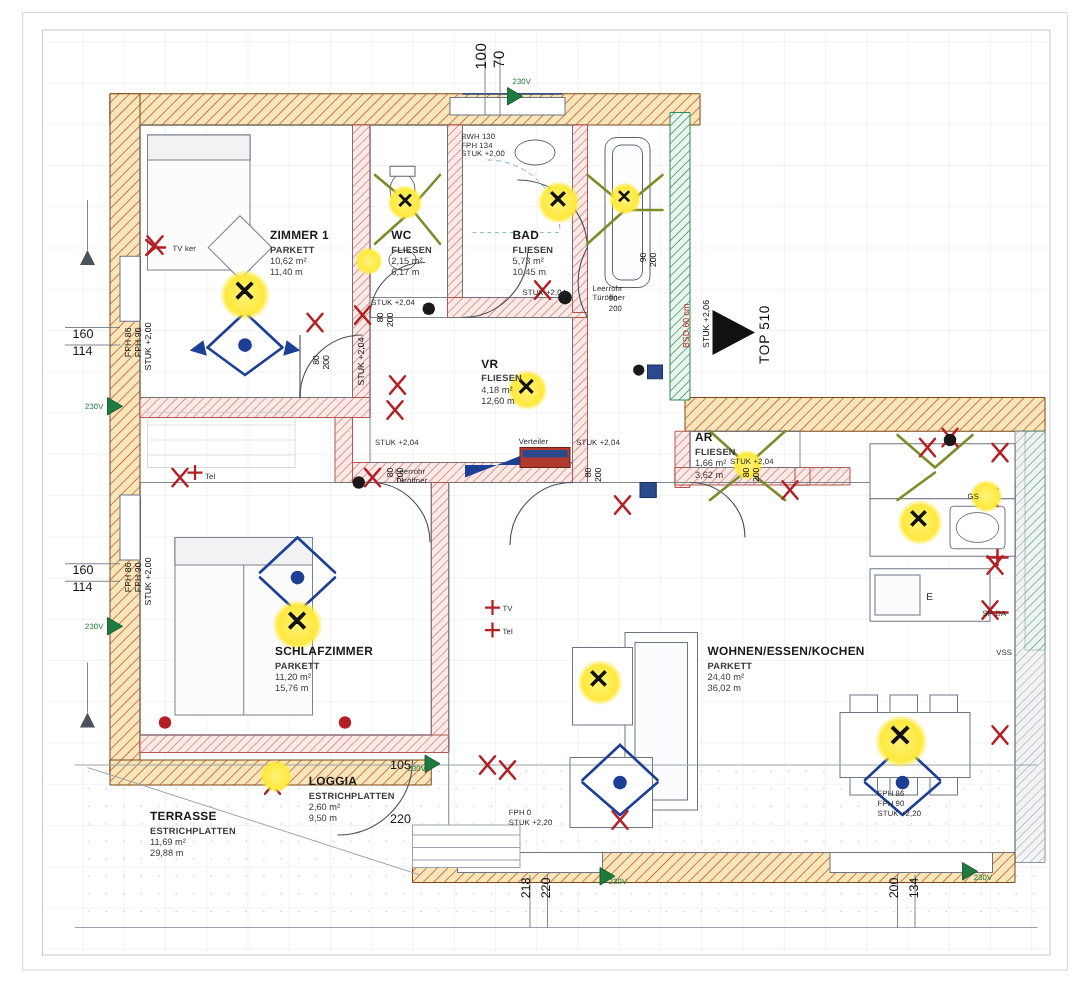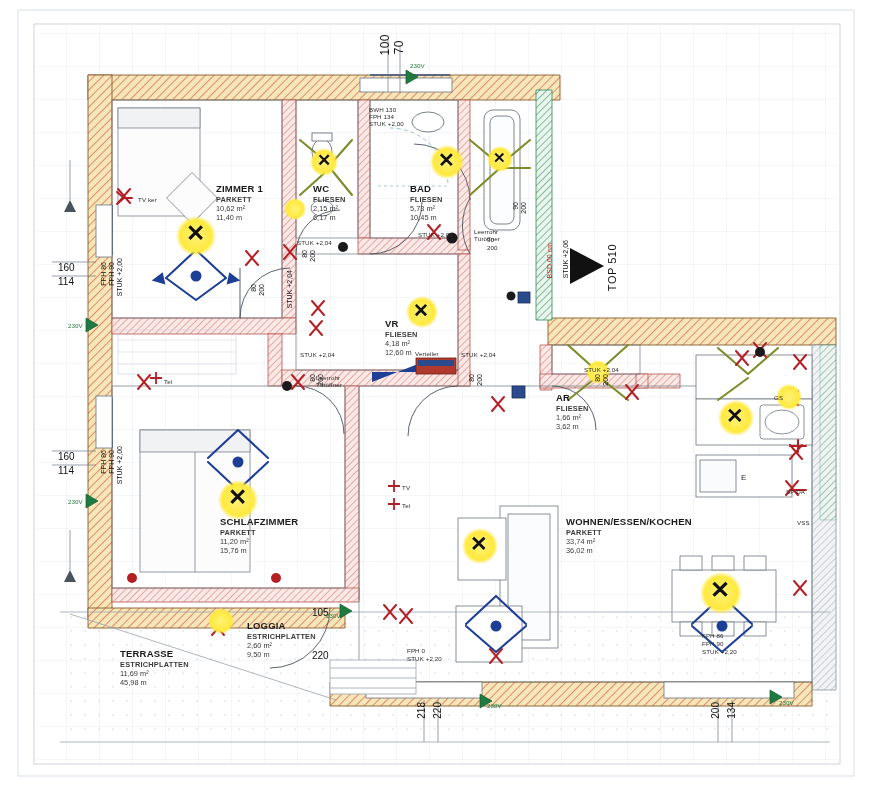--- a/index.html
+++ b/index.html
@@ -425,60 +425,60 @@
     <div class="a2">6,17 m</div>
   </div>
 
   <div class="room" style="left:386px;top:183px;margin-left:24px;">
     <div class="nm">BAD</div>
     <div class="fl">FLIESEN</div>
     <div class="a1">5,73 m²</div>
     <div class="a2">10,45 m</div>
   </div>
 
-  <div class="room" style="left:385px;top:286px;margin-top:32px;">
+  <div class="room" style="left:385px;top:286px;">
     <div class="nm">VR</div>
     <div class="fl">FLIESEN</div>
     <div class="a1">4,18 m²</div>
     <div class="a2">12,60 m</div>
   </div>
 
-  <div class="room" style="left:556px;top:345px;margin-top:47px;">
+  <div class="room" style="left:556px;top:345px;">
     <div class="nm">AR</div>
     <div class="fl">FLIESEN</div>
     <div class="a1">1,66 m²</div>
     <div class="a2">3,62 m</div>
   </div>
 
   <div class="room" style="left:220px;top:516px;">
     <div class="nm">SCHLAFZIMMER</div>
     <div class="fl">PARKETT</div>
     <div class="a1">11,20 m²</div>
     <div class="a2">15,76 m</div>
   </div>
 
   <div class="room" style="left:566px;top:516px;">
     <div class="nm">WOHNEN/ESSEN/KOCHEN</div>
     <div class="fl">PARKETT</div>
-    <div class="a1">33,74 m²</div>
+    <div class="a1">24,40 m²</div>
     <div class="a2">36,02 m</div>
   </div>
 
   <div class="room" style="left:247px;top:620px;">
     <div class="nm">LOGGIA</div>
     <div class="fl">ESTRICHPLATTEN</div>
     <div class="a1">2,60 m²</div>
     <div class="a2">9,50 m</div>
   </div>
 
   <div class="room" style="left:120px;top:648px;">
     <div class="nm">TERRASSE</div>
     <div class="fl">ESTRICHPLATTEN</div>
     <div class="a1">11,69 m²</div>
-    <div class="a2">45,98 m</div>
+    <div class="a2">29,88 m</div>
   </div>
 
   <div class="vdim" style="left:606px;top:244px;font-size:11px;letter-spacing:.5px;">TOP 510</div>
 
   <div class="topnum" style="left:378px;top:34px;">100</div>
   <div class="topnum" style="left:392px;top:40px;">70</div>
 
   <div class="dimtxt" style="left:58px;top:262px;">160</div>
   <div class="dimtxt" style="left:58px;top:276px;">114</div>
   <div class="dimtxt" style="left:58px;top:451px;">160</div>

